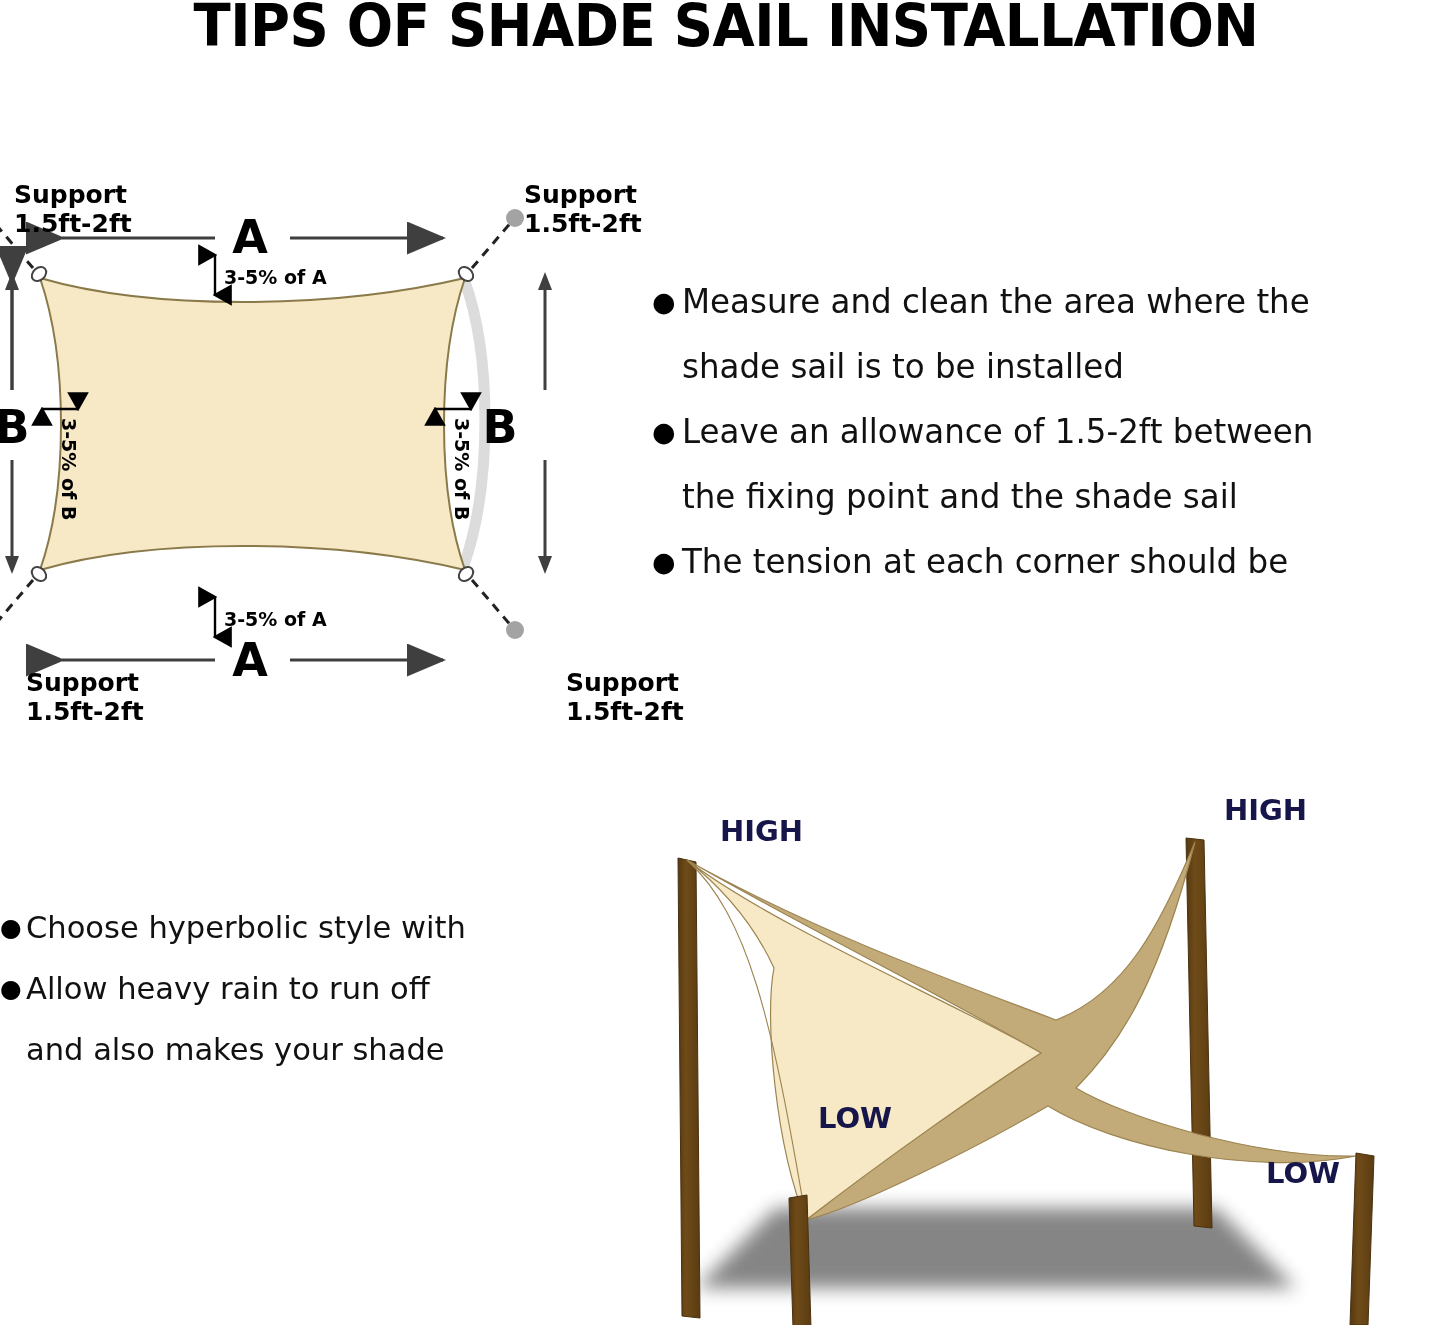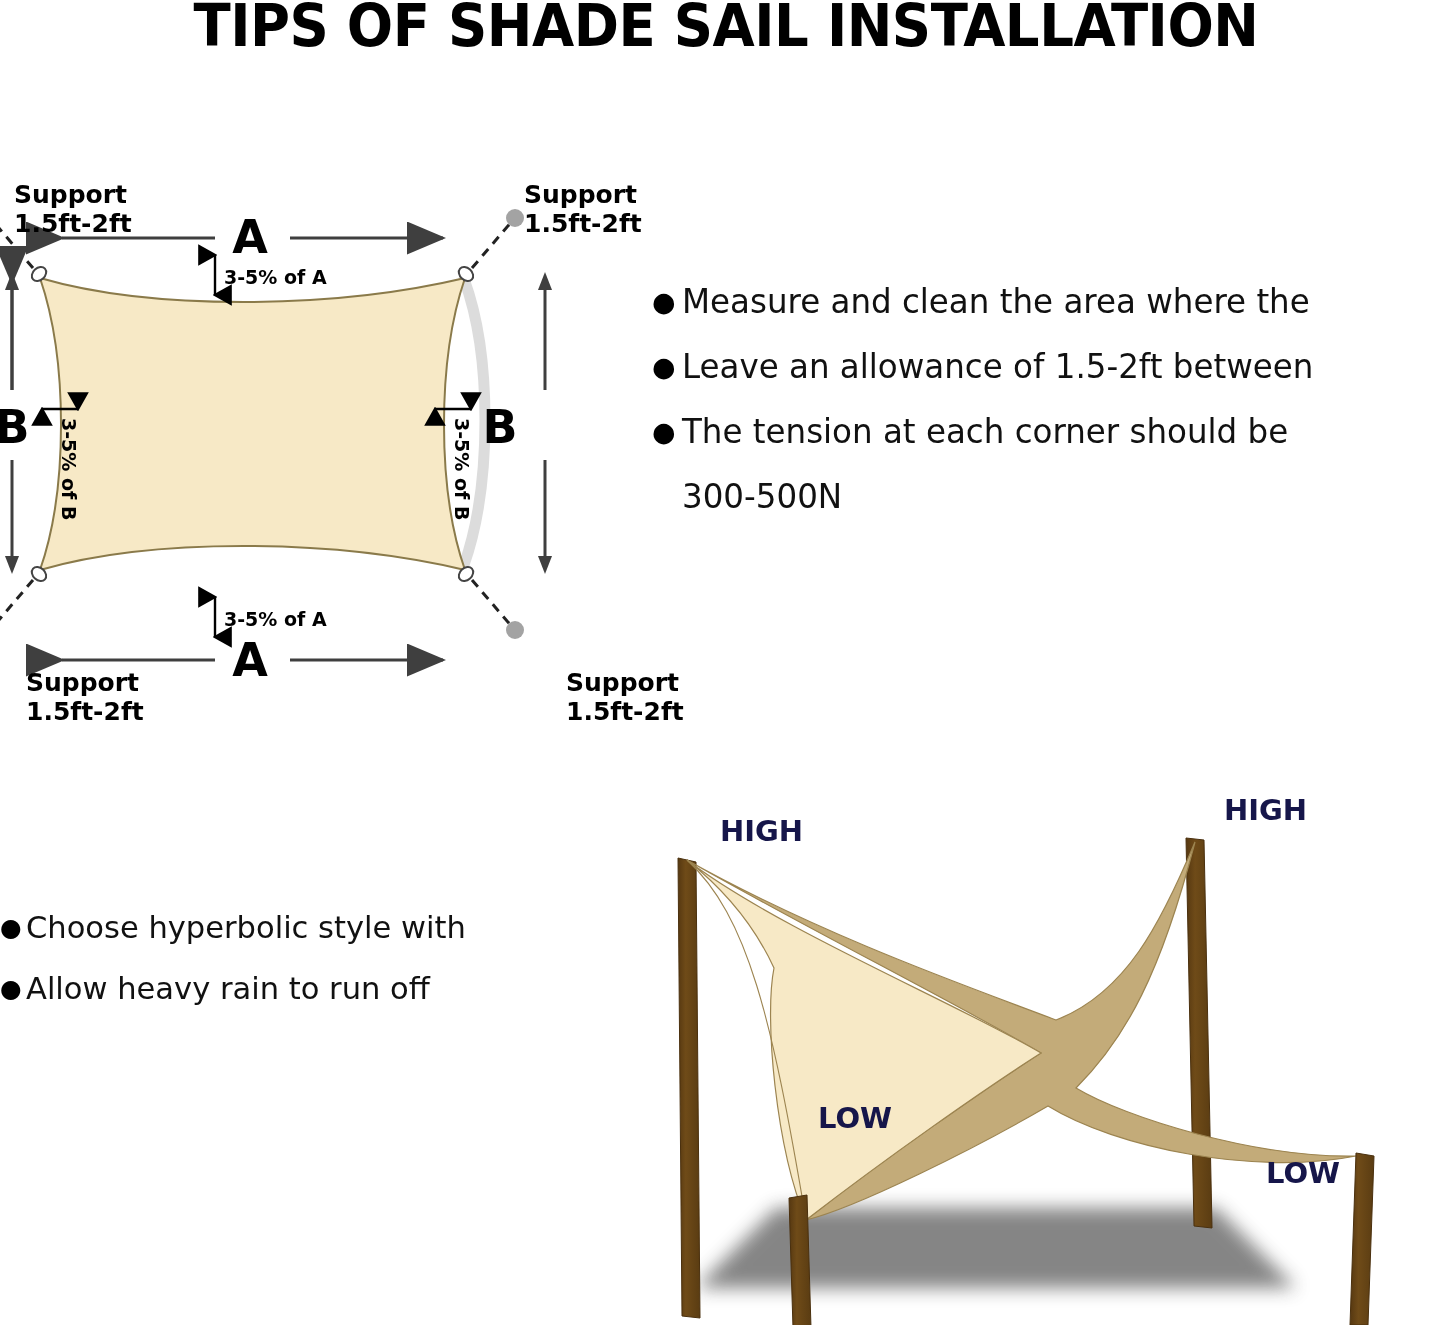--- a/index.html
+++ b/index.html
@@ -209,41 +209,49 @@
   <div>Support</div>
   <div>1.5ft-2ft</div>
 </div>
 
 <div id="tips-top">
     <div class="tip-row">
       <span class="tip-bullet">●</span>
       <span class="tip-text">Measure and clean the area where the</span>
     </div>
     <div class="tip-row">
+      <span class="tip-bullet"></span>
+      <span class="tip-text">shade sail is to be installed</span>
+    </div>
+    <div class="tip-row">
       <span class="tip-bullet">●</span>
       <span class="tip-text">Leave an allowance of 1.5-2ft between</span>
     </div>
     <div class="tip-row">
+      <span class="tip-bullet"></span>
+      <span class="tip-text">the fixing point and the shade sail</span>
+    </div>
+    <div class="tip-row">
       <span class="tip-bullet">●</span>
       <span class="tip-text">The tension at each corner should be</span>
     </div>
+  </div>
+
+<div id="tips-bottom">
+    <div class="tip-row">
+      <span class="tip-bullet">●</span>
+      <span class="tip-text">Choose hyperbolic style with</span>
+    </div>
+    <div class="tip-row">
+      <span class="tip-bullet">●</span>
+      <span class="tip-text">Allow heavy rain to run off</span>
+    </div>
     <div class="tip-row">
       <span class="tip-bullet"></span>
-      <span class="tip-text">300-500N</span>
-    </div>
-  </div>
-
-<div id="tips-bottom">
-    <div class="tip-row">
-      <span class="tip-bullet">●</span>
-      <span class="tip-text">Choose hyperbolic style with</span>
-    </div>
-    <div class="tip-row">
-      <span class="tip-bullet">●</span>
-      <span class="tip-text">Allow heavy rain to run off</span>
+      <span class="tip-text">and also makes your shade</span>
     </div>
   </div>
 
 <div id="hypar">
 <svg width="780" height="537" viewBox="0 0 780 537" xmlns="http://www.w3.org/2000/svg">
   <defs>
     <filter id="blurShadow" x="-20%" y="-40%" width="140%" height="200%">
       <feGaussianBlur stdDeviation="9"></feGaussianBlur>
     </filter>
     <linearGradient id="postGrad" x1="0" y1="0" x2="1" y2="0">

